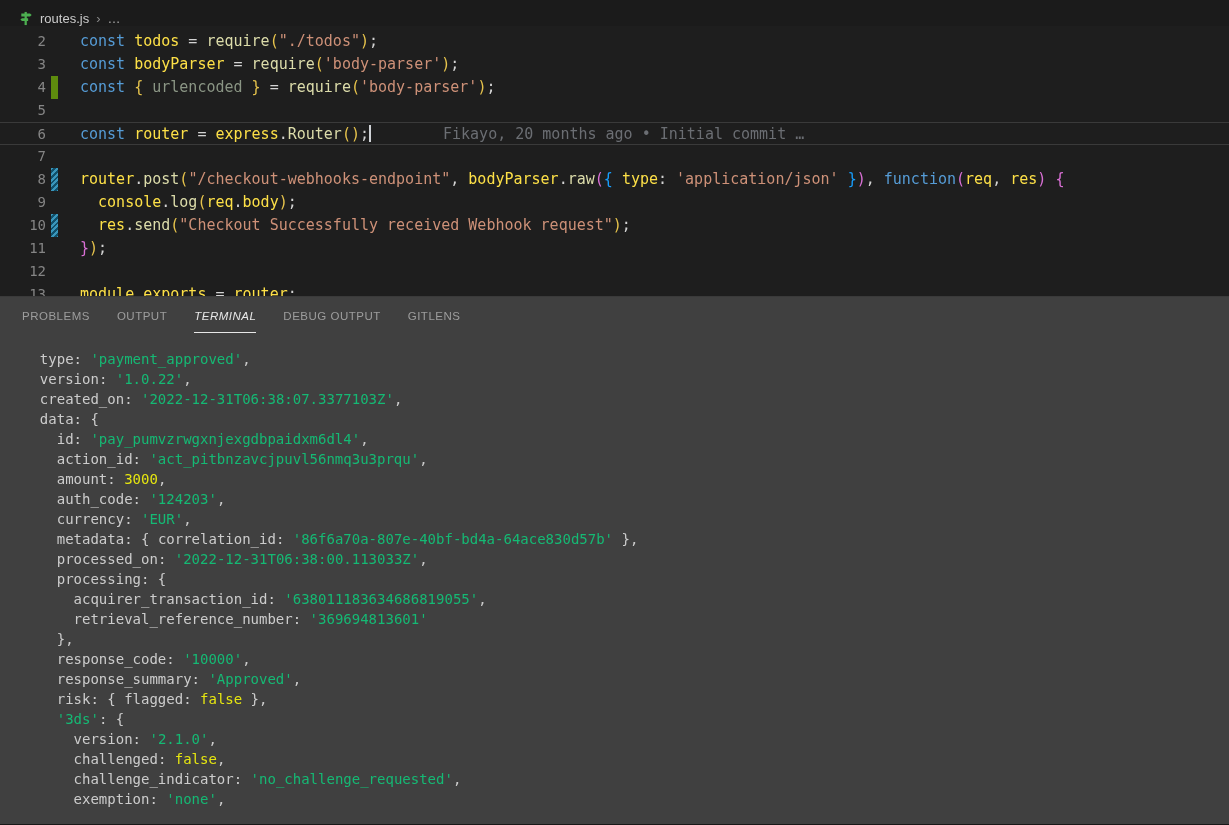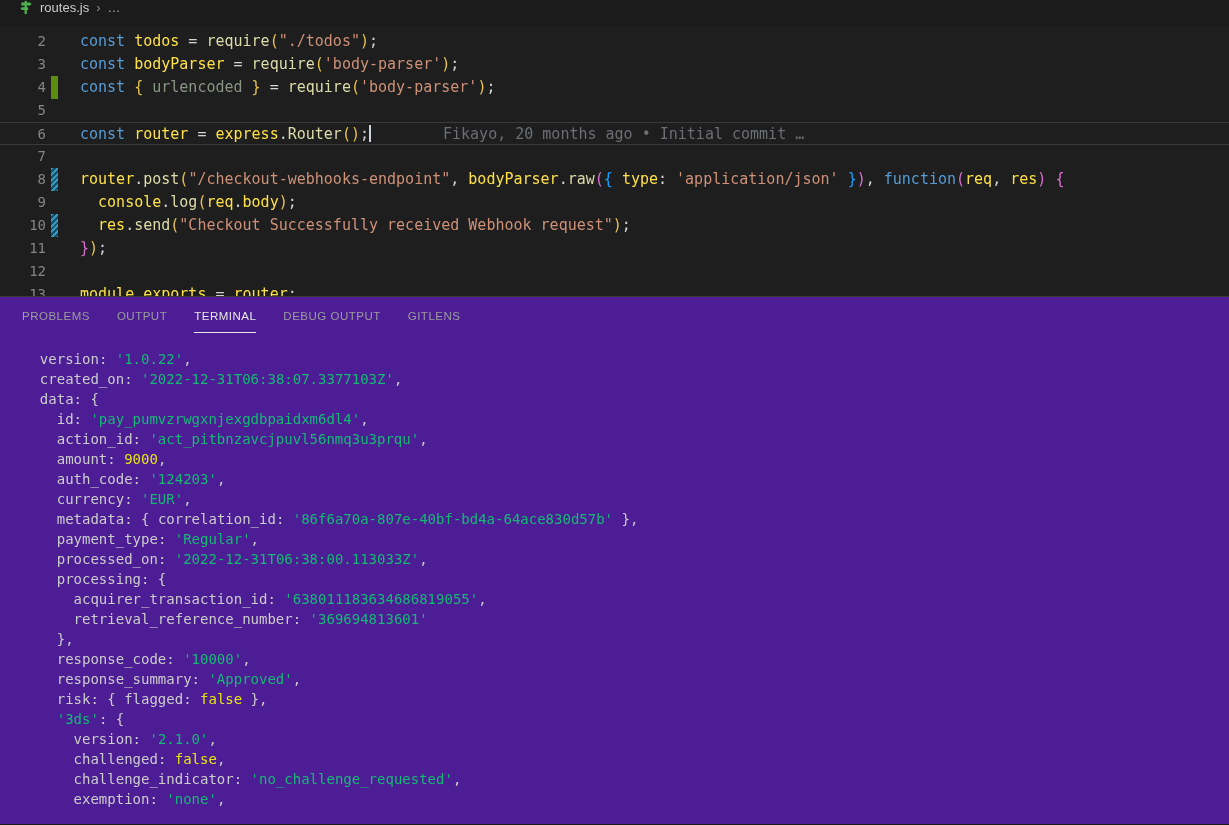--- a/index.html
+++ b/index.html
@@ -3,21 +3,21 @@
 <meta charset="utf-8">
 <style>
   * { margin:0; padding:0; box-sizing:border-box; }
   html,body { width:1229px; height:825px; overflow:hidden; background:#181818; }
   body { font-family:"Liberation Sans", sans-serif; }
 
   
   .crumb-bar{
     position:relative; z-index:5;
     height:26px; background:#1b1b1b;
-    display:flex; align-items:flex-start; gap:7px;
+    display:flex; align-items:flex-end; gap:7px;
     padding-left:18px;
     font-size:13px; color:#cccccc;
   }
   .crumb-bar .file-ic{ width:15px; height:15px; display:inline-block; }
   .crumb-sep{ color:#8a8a8a; font-size:13px; }
   .crumb-rest{ color:#a9a9a9; letter-spacing:1px; }
 
   
   .editor{
     position:relative; z-index:1;
@@ -38,29 +38,29 @@
   }
   .code{ position:absolute; left:80px; top:0; white-space:pre; }
   .kw{color:#569cd6}.vr{color:#fde047}.fn{color:#dcdcaa}.st{color:#ce9178}
   .pu{color:#d4d4d4}.b1{color:#e6c34c}.b2{color:#da70d6}.b3{color:#179fff}
   .dm{color:#8a9584}
   .cursor{ display:inline-block; width:2px; height:17px; background:#cfd2d6;
            vertical-align:middle; margin:-2px 0 0 0; }
   .blame{ color:#6b6e73; padding-left:72px; font-size:15px; }
 
   
-  .panel{ border-top:1px solid #3a3a3a; background:#4c1d95; height:528px; }
+  .panel{ border-top:1px solid #3a3a3a; background:#404040; height:528px; }
   .panel-tabs{
     display:flex; align-items:stretch; gap:27px;
     height:36px; padding-left:22px;
     font-size:11.5px; letter-spacing:.5px; color:#9d9d9d;
   }
   .ptab{ display:flex; align-items:center; border-bottom:1px solid transparent;
          padding-top:2px; cursor:default; }
-  .ptab.active{ color:#e7e7e7; border-bottom-color:#e7e7e7; }
+  .ptab.active{ color:#e7e7e7; border-bottom-color:#e7e7e7;font-style:italic; }
 
   
   .terminal{
     padding:16px 0 0 23px;
     font-family:"DejaVu Sans Mono", monospace; font-size:14px;
     color:#cccccc;
   }
   .tl{ height:20px; line-height:20px; white-space:pre; }
   .k{color:#cccccc}.p{color:#cccccc}.s{color:#15b974}.n{color:#e5e510}
 </style>
@@ -102,30 +102,30 @@
 
   <div class="panel">
     <div class="panel-tabs" id="panel-tabs">
         <span class="ptab">PROBLEMS</span>
         <span class="ptab">OUTPUT</span>
         <span class="ptab active">TERMINAL</span>
         <span class="ptab">DEBUG OUTPUT</span>
         <span class="ptab">GITLENS</span>
       </div>
     <div class="terminal" id="terminal">
+        <div class="tl">  <span class="k">type</span><span class="p">: </span><span class="s">'payment_approved'</span><span class="p">,</span></div>
         <div class="tl">  <span class="k">version</span><span class="p">: </span><span class="s">'1.0.22'</span><span class="p">,</span></div>
         <div class="tl">  <span class="k">created_on</span><span class="p">: </span><span class="s">'2022-12-31T06:38:07.3377103Z'</span><span class="p">,</span></div>
         <div class="tl">  <span class="k">data</span><span class="p">: {</span></div>
         <div class="tl">    <span class="k">id</span><span class="p">: </span><span class="s">'pay_pumvzrwgxnjexgdbpaidxm6dl4'</span><span class="p">,</span></div>
         <div class="tl">    <span class="k">action_id</span><span class="p">: </span><span class="s">'act_pitbnzavcjpuvl56nmq3u3prqu'</span><span class="p">,</span></div>
-        <div class="tl">    <span class="k">amount</span><span class="p">: </span><span class="n">9000</span><span class="p">,</span></div>
+        <div class="tl">    <span class="k">amount</span><span class="p">: </span><span class="n">3000</span><span class="p">,</span></div>
         <div class="tl">    <span class="k">auth_code</span><span class="p">: </span><span class="s">'124203'</span><span class="p">,</span></div>
         <div class="tl">    <span class="k">currency</span><span class="p">: </span><span class="s">'EUR'</span><span class="p">,</span></div>
         <div class="tl">    <span class="k">metadata</span><span class="p">: { </span><span class="k">correlation_id</span><span class="p">: </span><span class="s">'86f6a70a-807e-40bf-bd4a-64ace830d57b'</span><span class="p"> },</span></div>
-        <div class="tl">    <span class="k">payment_type</span><span class="p">: </span><span class="s">'Regular'</span><span class="p">,</span></div>
         <div class="tl">    <span class="k">processed_on</span><span class="p">: </span><span class="s">'2022-12-31T06:38:00.113033Z'</span><span class="p">,</span></div>
         <div class="tl">    <span class="k">processing</span><span class="p">: {</span></div>
         <div class="tl">      <span class="k">acquirer_transaction_id</span><span class="p">: </span><span class="s">'638011183634686819055'</span><span class="p">,</span></div>
         <div class="tl">      <span class="k">retrieval_reference_number</span><span class="p">: </span><span class="s">'369694813601'</span></div>
         <div class="tl">    <span class="p">},</span></div>
         <div class="tl">    <span class="k">response_code</span><span class="p">: </span><span class="s">'10000'</span><span class="p">,</span></div>
         <div class="tl">    <span class="k">response_summary</span><span class="p">: </span><span class="s">'Approved'</span><span class="p">,</span></div>
         <div class="tl">    <span class="k">risk</span><span class="p">: { </span><span class="k">flagged</span><span class="p">: </span><span class="n">false</span><span class="p"> },</span></div>
         <div class="tl">    <span class="s">'3ds'</span><span class="p">: {</span></div>
         <div class="tl">      <span class="k">version</span><span class="p">: </span><span class="s">'2.1.0'</span><span class="p">,</span></div>

